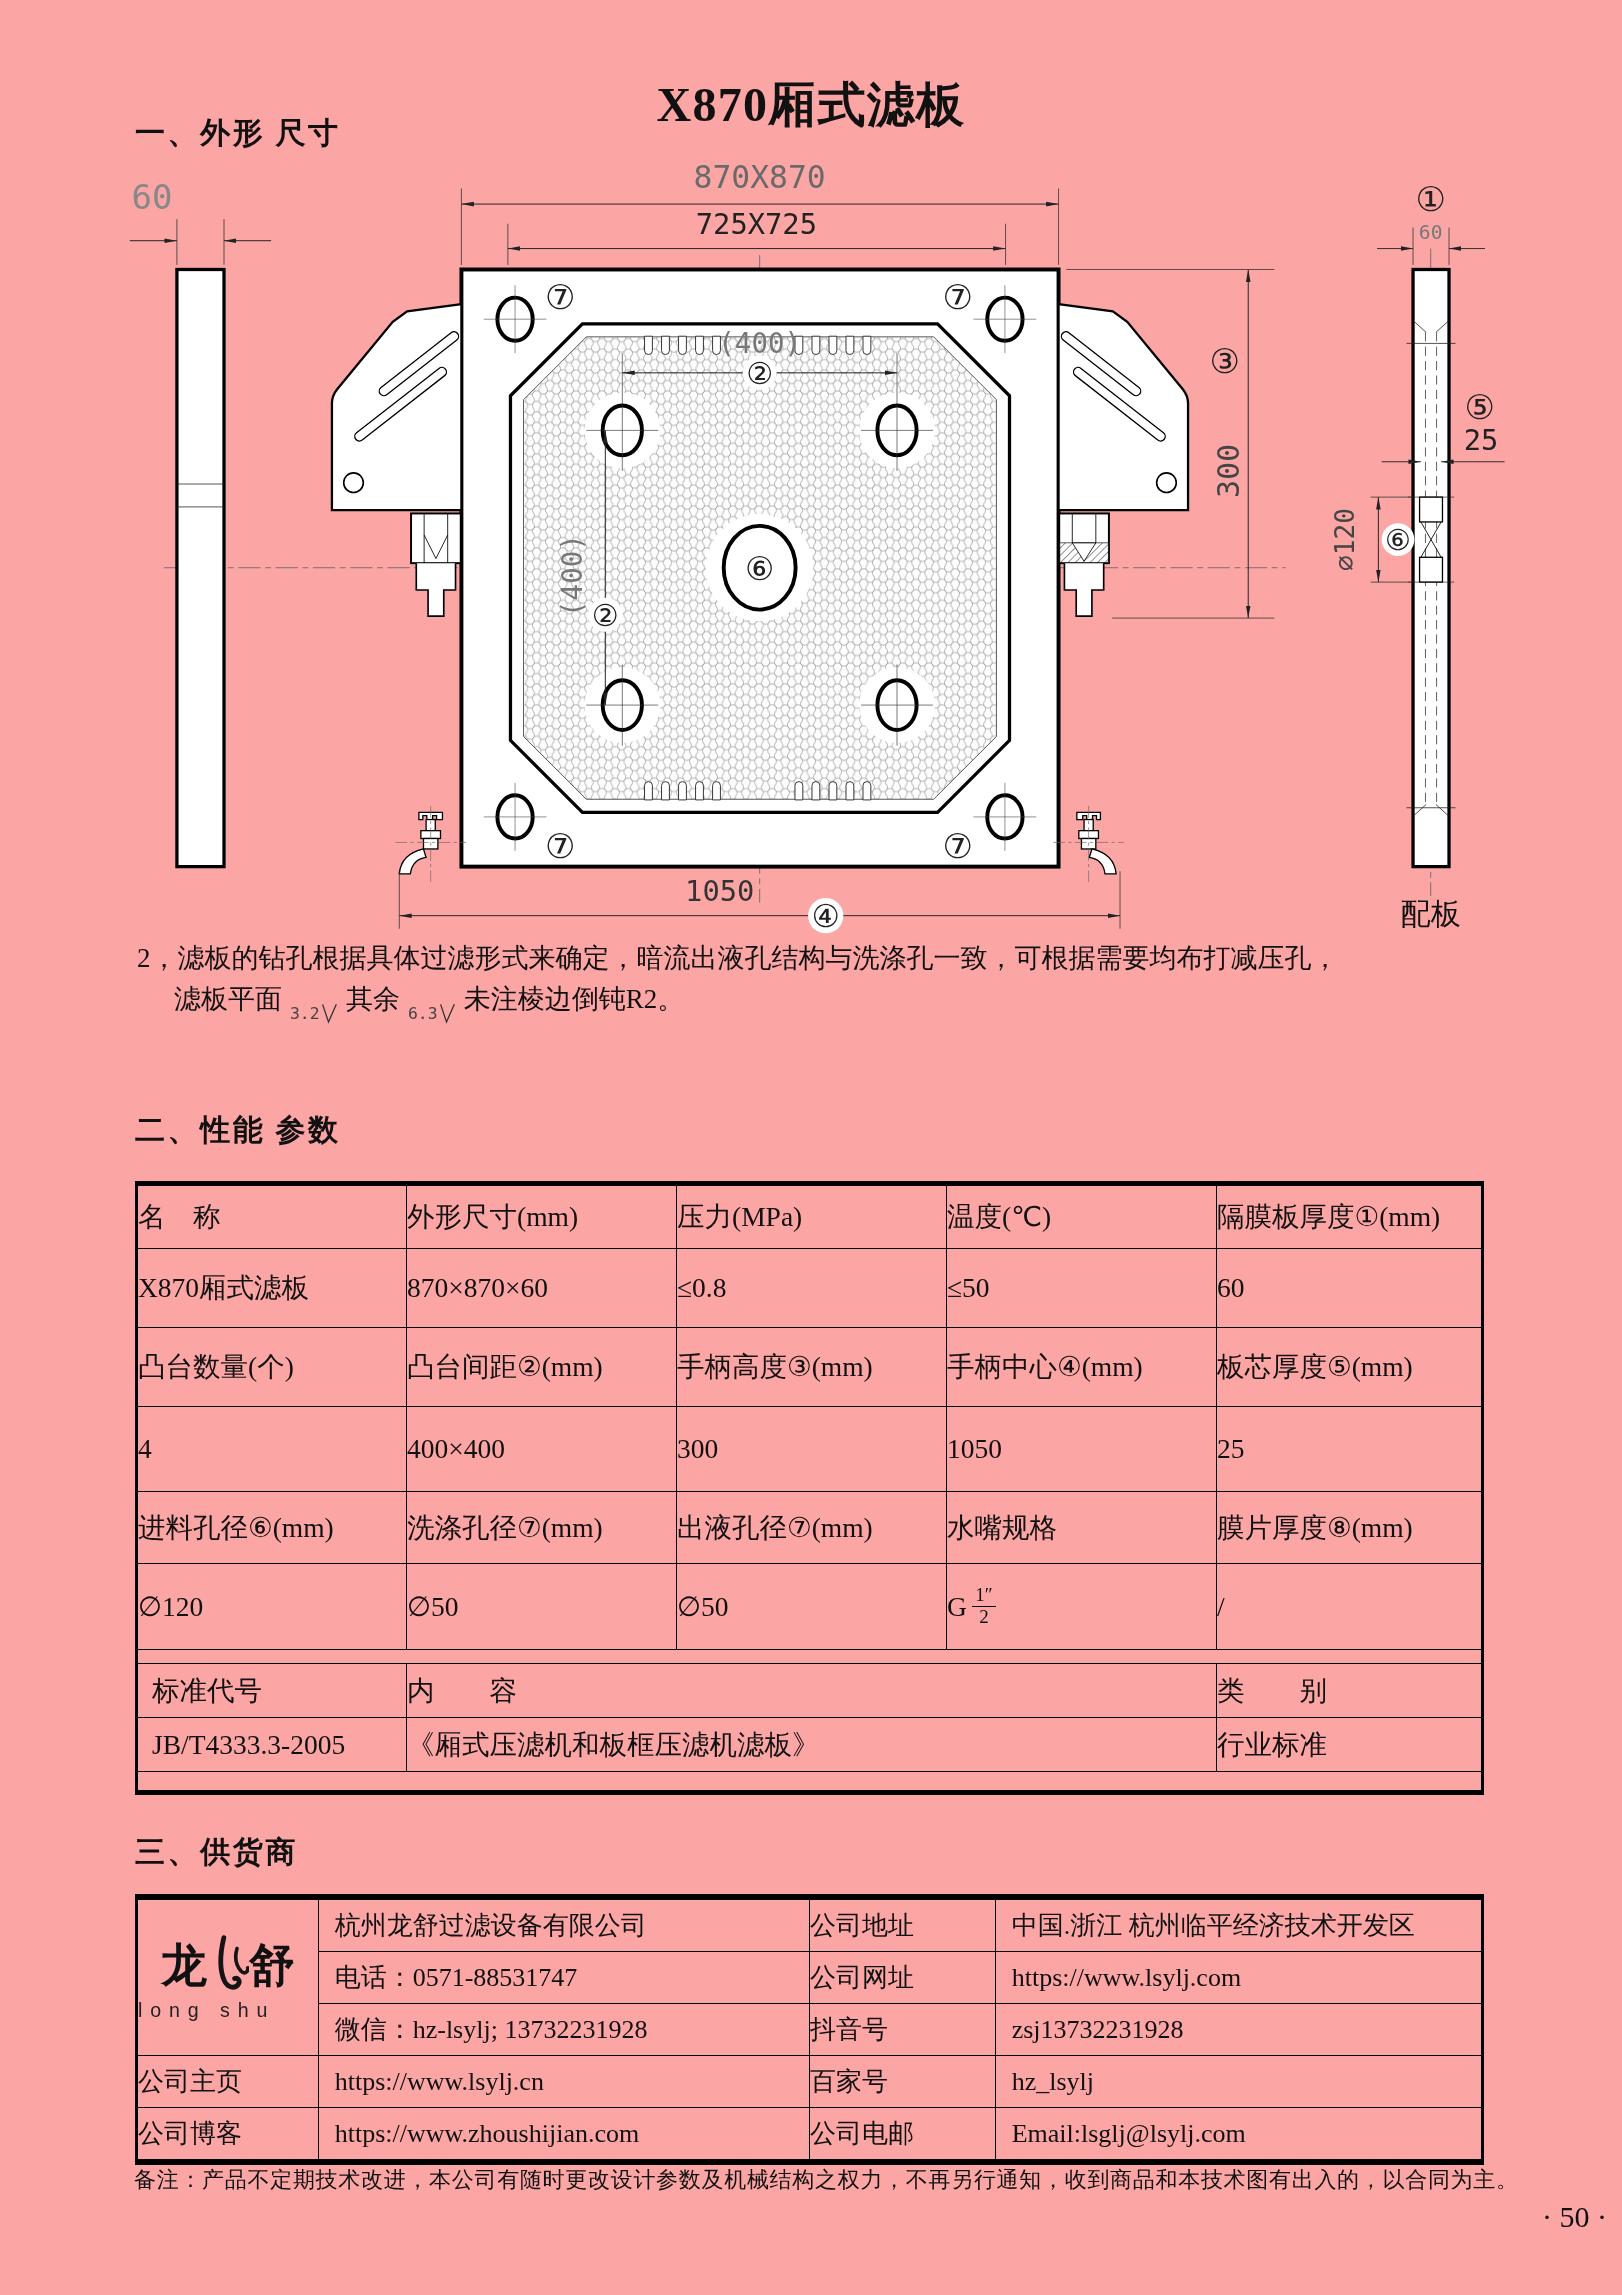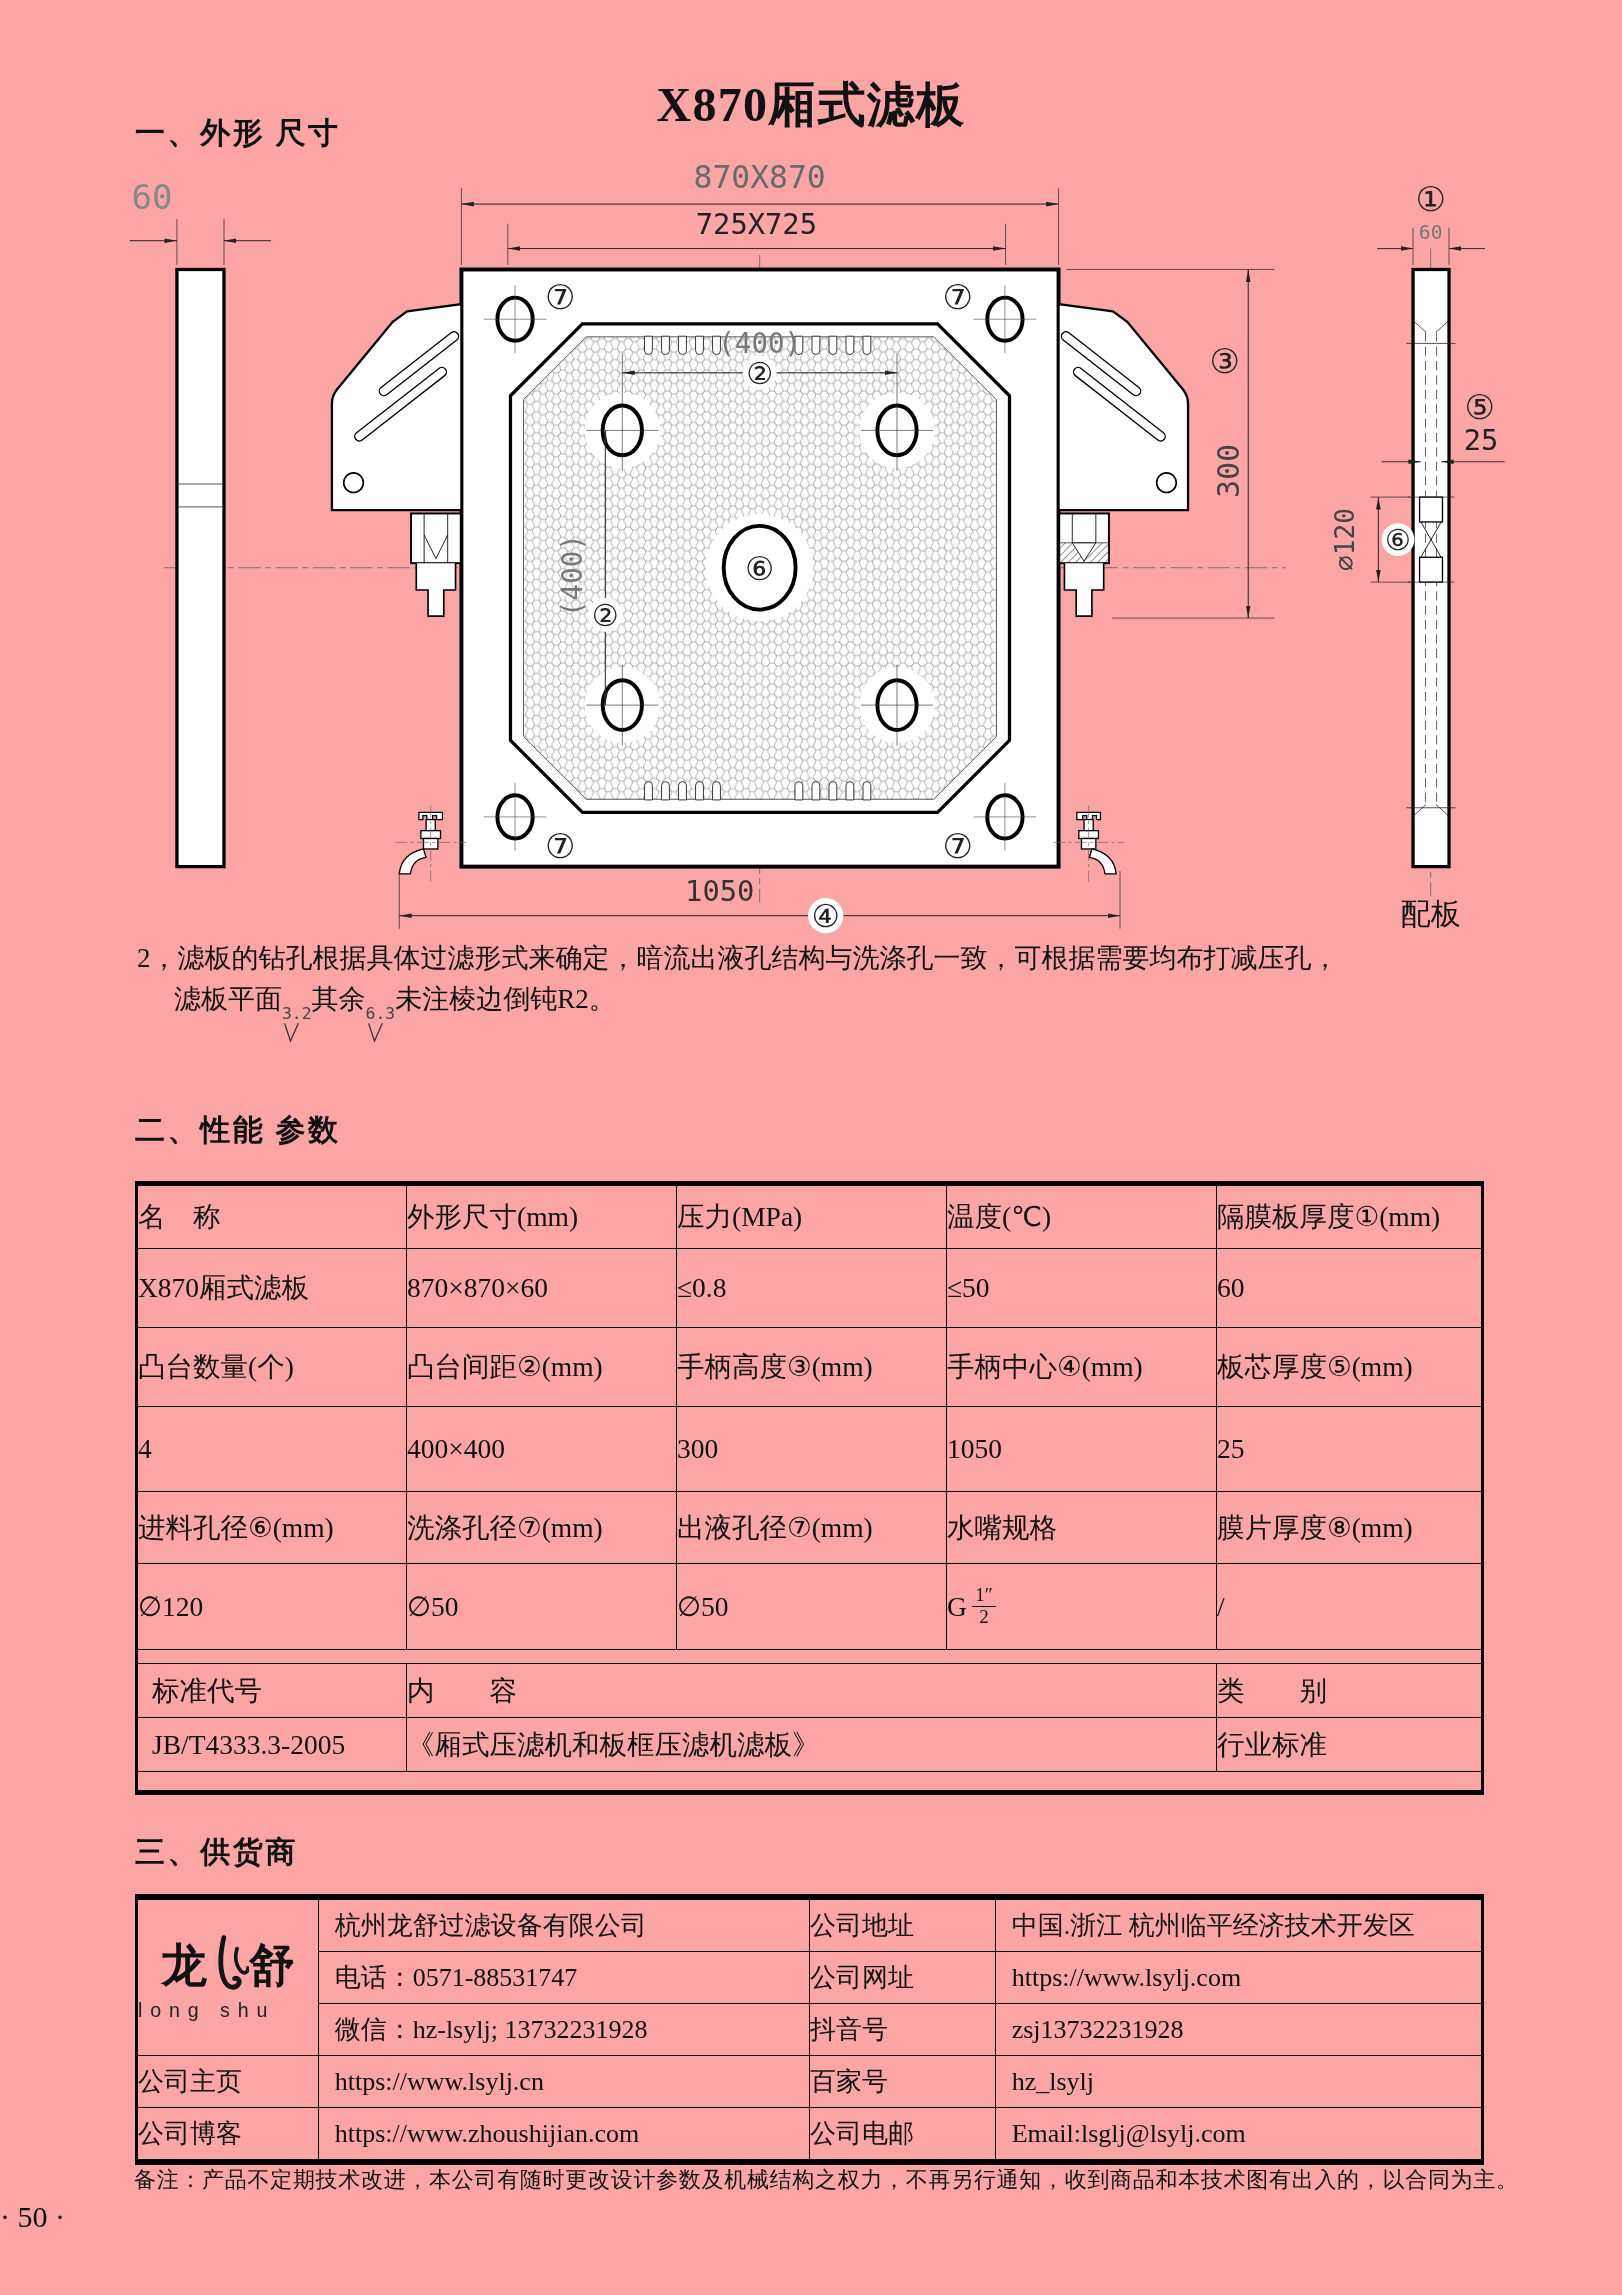--- a/index.html
+++ b/index.html
@@ -7,43 +7,43 @@
         font-family:"Liberation Serif","DejaVu Sans",serif;color:#111}
   .title{position:absolute;left:0;right:0;top:73px;text-align:center;
          font-size:48px;font-weight:bold;letter-spacing:1.3px}
   .sech{position:absolute;left:135px;font-size:30px;font-weight:bold;letter-spacing:2.6px}
   #sec1{top:113px}
   #sec2{top:1110px}
   #sec3{top:1832px}
   .drawing{position:absolute;left:0;top:157px}
   .notes{position:absolute;left:137px;top:938px;width:1387px;font-size:27px;line-height:41px}
   .note-cont{padding-left:37px}
-  .rough{display:inline-flex;flex-direction:column;vertical-align:-10.5px;
-         margin:0 0;line-height:1}
+  .rough{display:inline-flex;flex-direction:row;align-items:center;vertical-align:-10.5px;
+         margin:0 8px;line-height:1}
   .rough .ra{font-size:16.4px;font-family:"DejaVu Sans Mono",monospace;color:#444}
   table{border-collapse:collapse;table-layout:fixed}
   .perf{position:absolute;left:135px;top:1181px;width:1349px;font-size:27.5px;
         border:3.3px solid #000;border-top:5.9px solid #000;border-bottom:5.9px solid #000}
   .perf td{border:1.3px solid #000;text-align:left;vertical-align:middle;padding:0;overflow:hidden}
   .perf td.left{text-align:left;padding-left:14px}
   .rh100{height:65px}.rh120{height:79px}.rh130{height:85px}.rh110{height:72px}
   .rh132{height:86px}.rh22{height:14.4px}.rh82{height:54px}.rh32{height:21px}
   .gfrac{display:inline-flex;align-items:center;justify-content:center;gap:5.2px}
   .frac{display:inline-flex;flex-direction:column;align-items:center;line-height:1.1;font-size:19px}
   .fnum{border-bottom:1.3px solid #000;padding:0 3.3px}
   .supplier{position:absolute;left:135px;top:1894px;width:1349px;font-size:26px;
         border:3.3px solid #000;border-top:6.5px solid #000;border-bottom:6.5px solid #000}
   .supplier td{border:1.3px solid #000;vertical-align:middle;height:51px;text-align:left;padding:0 0 0 15.7px}
   .supplier td.c{padding:0}
   .logo-cell{text-align:center;padding:0 !important}
   .logo-zh{display:flex;align-items:center;justify-content:center;gap:0;font-size:46px;font-weight:bold}
   .logo-latin{font-size:19.6px;letter-spacing:7.9px;font-family:"Liberation Sans","DejaVu Sans",sans-serif;
               color:#222;margin-top:0px}
   .remark{position:absolute;left:134px;top:2165px;width:1400px;font-size:22px;letter-spacing:0.7px}
-  .pageno{position:absolute;left:0;right:15px;top:2200px;text-align:left;font-size:30px}
+  .pageno{position:absolute;left:0;right:15px;top:2200px;text-align:right;font-size:30px}
   svg text{user-select:none}
 </style>
 </head>
 <body>
 
 <div class="page">
 
   <div class="title">X870厢式滤板</div>
   <div class="sech" id="sec1">一、外形 尺寸</div>
 

